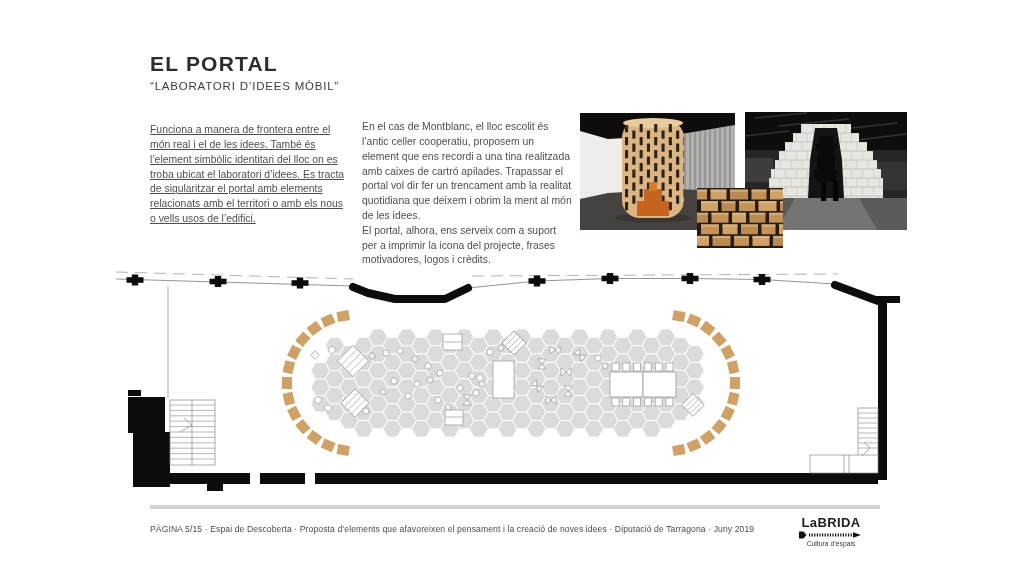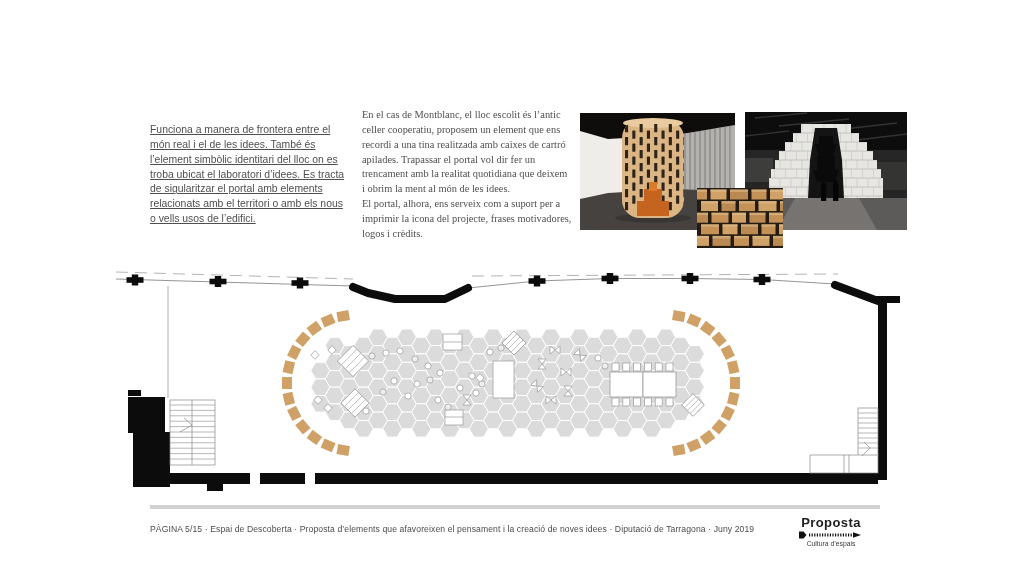--- a/index.html
+++ b/index.html
@@ -3,37 +3,41 @@
 <meta charset="utf-8">
 <style>
   html,body{margin:0;padding:0;background:#fff;}
   .slide{position:relative;width:1024px;height:576px;background:#fff;overflow:hidden;
          font-family:"Liberation Sans",sans-serif;color:var(--text-body,#4f4f4f);}
   .hdr{position:absolute;left:150px;top:52px;}
   .hdr h1{margin:0;font-size:21px;font-weight:bold;letter-spacing:1.2px;color:var(--text-primary,#2d2d2d);}
   .hdr .sub{margin-top:4px;font-size:11.5px;letter-spacing:.8px;color:#3c3c3c;}
   .col{position:absolute;font-size:10.4px;line-height:1.42;white-space:pre-line;}
   .col1{left:150px;top:113px;width:198px;text-decoration:underline;}
-  .col2{left:362px;top:98px;width:210px;font-family:Liberation Serif, serif;}
+  .col2{left:362px;top:110px;width:210px;}
   figure{margin:0;padding:0;position:absolute;}
   .ph1{left:580px;top:113px;}
   .ph2{left:745px;top:112px;}
   .ph3{left:697px;top:188px;z-index:3;}
   .plan{position:absolute;left:110px;top:260px;}
   .footer-text{position:absolute;left:150px;top:524px;font-size:8.6px;color:#4b4b4b;letter-spacing:.1px;}
   .logo{position:absolute;left:792px;top:515px;width:78px;text-align:center;}
   .logo .name{font-size:13px;font-weight:600;letter-spacing:.4px;color:#1e1e1e;}
   .logo .tag{font-size:6.8px;color:#3a3a3a;margin-top:1px;}
   .logo svg{display:block;margin:1px auto 0 auto;}
 </style>
 </head>
 <body>
 
 <div class="slide">
 
+  <div class="hdr">
+    <h1>EL PORTAL</h1>
+    <div class="sub">“LABORATORI D’IDEES MÒBIL”</div>
+  </div>
 
   <p class="col col1">Funciona a manera de frontera entre el món real i el de les idees. També és l’element simbòlic identitari del lloc on es troba ubicat el laboratori d’idees. Es tracta de sigularitzar el portal amb elements relacionats amb el territori o amb els nous o vells usos de l’edifici.</p>
   <p class="col col2">En el cas de Montblanc, el lloc escolit és l’antic celler cooperatiu, proposem un element que ens recordi a una tina realitzada amb caixes de cartró apilades. Trapassar el portal vol dir fer un trencament amb la realitat quotidiana que deixem i obrim la ment al món de les idees.
 El portal, alhora, ens serveix com a suport per a imprimir la icona del projecte, frases motivadores, logos i crèdits.</p>
 
   <figure class="ph1">
     <svg width="155" height="117" viewBox="0 0 155 117">
       <defs>
         <clipPath id="clip-cyl">
             <rect x="42" y="7" width="62" height="98" rx="18"></rect>
@@ -694,21 +698,21 @@
           <rect x="367" y="115" width="6" height="6" fill="#fff" stroke="#999" stroke-width="0.7" transform="rotate(45 370 118)"></rect>
         </g>
     </g>
 
     <rect x="40" y="245" width="730" height="4" fill="var(--separator-gray)"></rect>
   </svg>
 
   <div class="footer-text">PÀGINA 5/15 · Espai de Descoberta · Proposta d’elements que afavoreixen el pensament i la creació de noves idees · Diputació de Tarragona · Juny 2019</div>
 
   <div class="logo">
-    <div class="name">Proposta</div>
+    <div class="name">LaBRIDA</div>
     <svg width="64" height="8" viewBox="0 0 64 8">
       <path d="M0,0.5 L4.5,0.5 L7.5,4 L4.5,7.5 L0,7.5 Z" fill="#111"></path>
       <line x1="10" y1="4" x2="54" y2="4" stroke="#111" stroke-width="3" stroke-dasharray="1.2 1.4"></line>
       <polygon points="54,1.2 62,4 54,6.8" fill="#111"></polygon>
     </svg>
     <div class="tag">Cultura d’espais</div>
   </div>
 
 </div>
 

